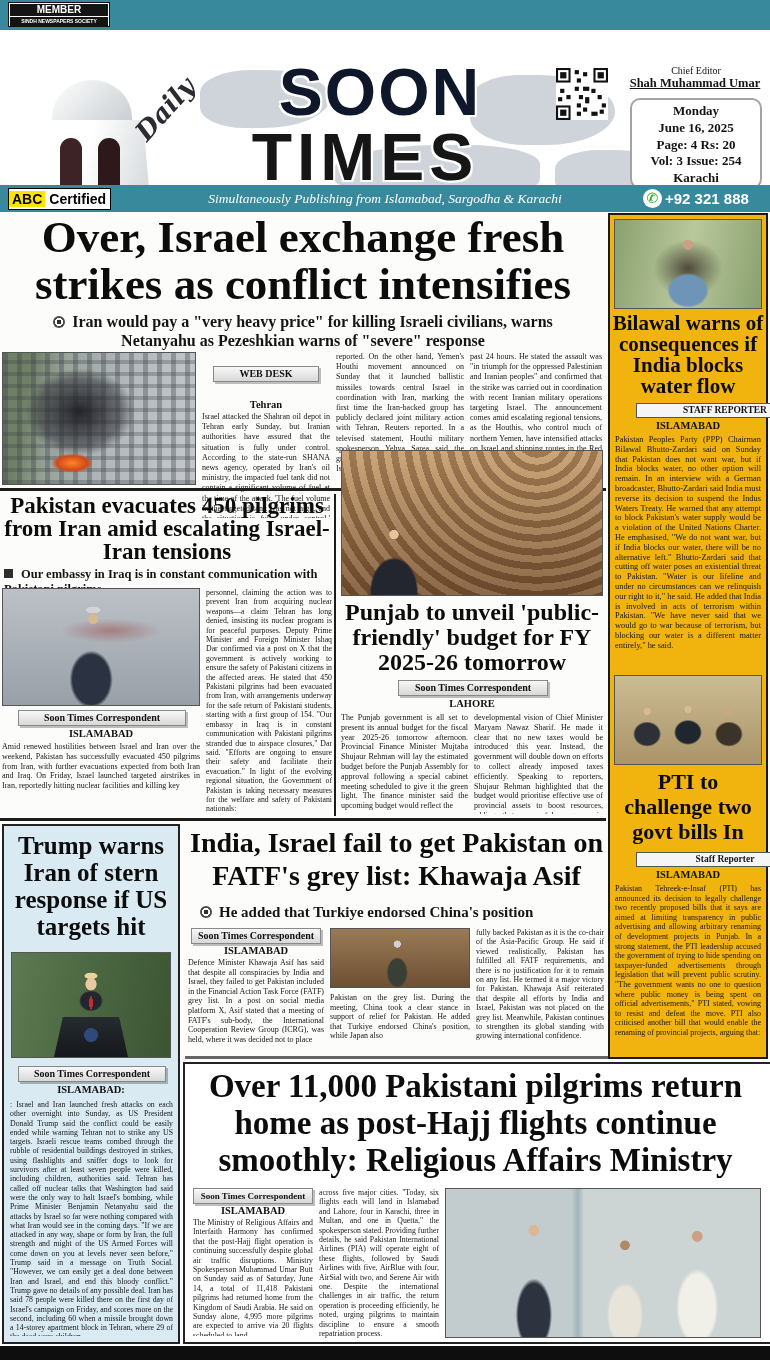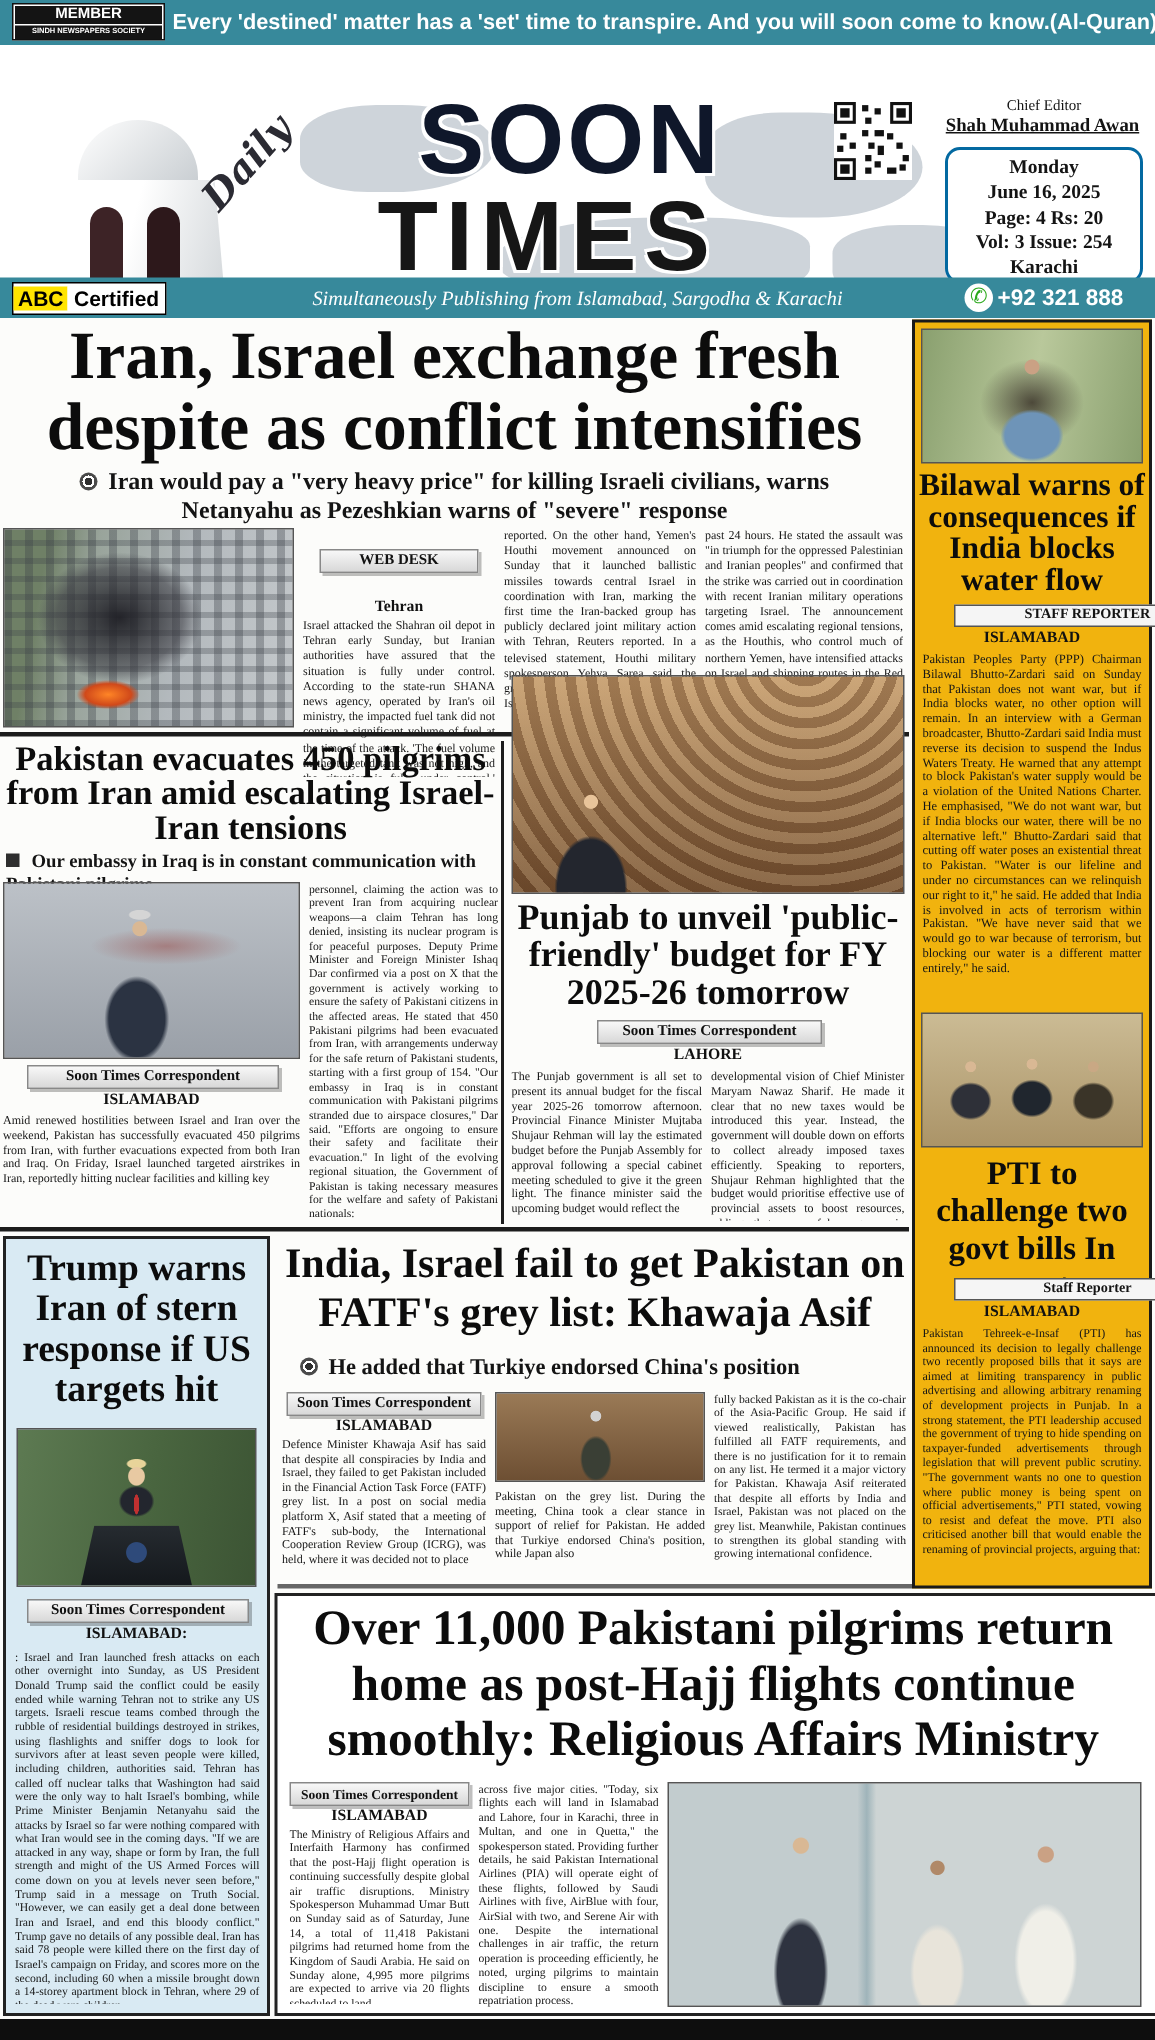--- a/index.html
+++ b/index.html
@@ -17,21 +17,21 @@
   
   .masthead{left:0;top:30px;width:770px;height:155px;background:#fff;}
   .blob{position:absolute;background:#ced4da;border-radius:45% 55% 60% 40%;}
   .daily{left:128px;top:64px;transform:rotate(-48deg);font:italic bold 26px "DejaVu Serif",serif;color:#2b2b33;text-shadow:1px 1px 0 #fff;}
   .soon{left:215px;top:31px;width:330px;text-align:center;font:800 66px/62px "Liberation Sans",sans-serif;letter-spacing:2px;color:#0f172a;
         text-shadow:2px 2px 0 #fff,-2px -2px 0 #fff,2px -2px 0 #fff,-2px 2px 0 #fff;}
   .times{left:150px;top:94px;width:430px;text-align:center;font:800 66px/66px "Liberation Sans",sans-serif;letter-spacing:5px;color:#161616;
         text-shadow:2px 2px 0 #fff,-2px -2px 0 #fff,2px -2px 0 #fff,-2px 2px 0 #fff;}
   .chief-label{left:628px;top:35px;width:136px;text-align:center;font:10px "Liberation Serif",serif;}
   .chief-name{left:620px;top:46px;width:150px;text-align:center;font:bold 12.5px "Liberation Serif",serif;text-decoration:underline;}
-  .infobox{left:630px;top:68px;width:132px;height:91px;border:2px solid #0369a1;border-radius:10px;box-sizing:border-box;
+  .infobox{left:630px;top:68px;width:132px;height:91px;border:2px solid #a3a3a3;border-radius:10px;box-sizing:border-box;
            font:bold 13px/16.8px "Liberation Serif",serif;text-align:center;padding-top:3px;background:#fff;}
   .infobox span{display:block;}
   .website{left:630px;top:163px;width:132px;height:17px;background:#0c0c0c;color:#fff;font:bold 11.5px/17px "Liberation Sans",sans-serif;text-align:center;border-radius:2px;}
 
   
   .pubbar{left:0;top:185px;width:770px;height:27px;background:#37899B;}
   .abcwrap{left:8px;top:3px;height:20px;font:bold 14px/20px "Liberation Sans",sans-serif;border:1px solid #000;background:#fff;}
   .abcwrap .abc{background:#FFE400;color:#000;padding:0 3px;}
   .abcwrap .cert{background:#fff;color:#000;padding:0 4px;}
   .pubcenter{left:170px;top:0;width:430px;font:italic 13.5px/27px "Liberation Serif",serif;color:#fff;text-align:center;}
@@ -114,21 +114,20 @@
 </head>
 <body>
 
 <div class="page">
 
   <div class="abs topbar">
     <div class="abs member">
       <div class="m1">MEMBER</div>
       <div class="m2">SINDH NEWSPAPERS SOCIETY</div>
     </div>
-    <div class="abs quote">Every 'destined' matter has a 'set' time to transpire. And you will soon come to know.(Al-Quran)</div>
   </div>
 
   <div class="abs masthead">
     <div>
       <div class="blob" style="left:200px;top:40px;width:130px;height:58px;"></div>
       <div class="blob" style="left:330px;top:115px;width:210px;height:55px;border-radius:60% 40% 45% 55%;"></div>
       <div class="blob" style="left:470px;top:45px;width:145px;height:70px;border-radius:40% 60% 55% 45%;"></div>
       <div class="blob" style="left:555px;top:120px;width:115px;height:48px;"></div>
     </div>
     <div class="abs" style="left:12px;top:50px;width:160px;height:134px;">
@@ -165,41 +164,41 @@
         <rect x="14" y="14" width="2" height="3" fill="#111"></rect>
         <rect x="20" y="13" width="2" height="2" fill="#111"></rect>
       <rect x="22" y="17" width="2" height="2" fill="#111"></rect>
         <rect x="10" y="17" width="2" height="2" fill="#111"></rect>
         <rect x="13" y="19" width="2" height="2" fill="#111"></rect>
       <rect x="17" y="21" width="3" height="2" fill="#111"></rect>
         <rect x="10" y="21" width="2" height="2" fill="#111"></rect>
         <rect x="21" y="20" width="2" height="2" fill="#111"></rect>
     </svg>
     <div class="abs chief-label">Chief Editor</div>
-    <div class="abs chief-name">Shah Muhammad Awan</div>
+    <div class="abs chief-name">Shah Muhammad Umar</div>
     <div class="abs infobox">
       <span>Monday</span>
       <span>June 16, 2025</span>
       <span>Page: 4   Rs: 20</span>
       <span>Vol: 3  Issue: 254</span>
       <span>Karachi</span>
     </div>
     <div class="abs website">www.soontimes.pk</div>
   </div>
 
   <div class="abs pubbar">
     <div class="abs abcwrap">
       <span class="abc">ABC</span><span class="cert">Certified</span>
     </div>
     <div class="abs pubcenter">Simultaneously Publishing from Islamabad, Sargodha &amp; Karachi</div>
     <div class="abs wa-icon">✆</div>
     <div class="abs phone">+92 321 888 1135</div>
   </div>
 
-  <div class="abs hl" style="left:0;top:214px;width:606px;font-size:45px;line-height:47px;">Iran, Israel exchange fresh despite as conflict intensifies</div>
+  <div class="abs hl" style="left:0;top:214px;width:606px;font-size:45px;line-height:47px;">Over, Israel exchange fresh strikes as conflict intensifies</div>
   <div class="abs" style="left:20px;top:312px;width:566px;text-align:center;font:bold 16px/19px 'Liberation Serif',serif;">
     <span class="bullet-ring"></span><span>Iran would pay a "very heavy price" for killing Israeli civilians, warns Netanyahu as Pezeshkian warns of "severe" response</span>
   </div>
   <div class="photo ph-fire" style="left:2px;top:352px;width:194px;height:133px;"></div>
   <div class="abs" style="left:202px;top:350px;width:128px;">
     <div class="corr-box" style="width:104px;margin:16px auto;">WEB DESK</div>
     <div class="dl">Tehran</div>
     <div class="bt" style="height:106px;font-size:8px;line-height:10.2px;">Israel attacked the Shahran oil depot in Tehran early Sunday, but Iranian authorities have assured that the situation is fully under control. According to the state-run SHANA news agency, operated by Iran's oil ministry, the impacted fuel tank did not contain a significant volume of fuel at the time of the attack. 'The fuel volume in the targeted tank was not high, and the situation is fully under control,' SHANA</div>
   </div>
   <div class="abs bt" style="left:336px;top:352px;width:128px;height:134px;font-size:8px;line-height:10.2px;">reported. On the other hand, Yemen's Houthi movement announced on Sunday that it launched ballistic missiles towards central Israel in coordination with Iran, marking the first time the Iran-backed group has publicly declared joint military action with Tehran, Reuters reported. In a televised statement, Houthi military spokesperson Yehya Sarea said the group fired several missiles at the Israeli city of Jaffa within the</div>

